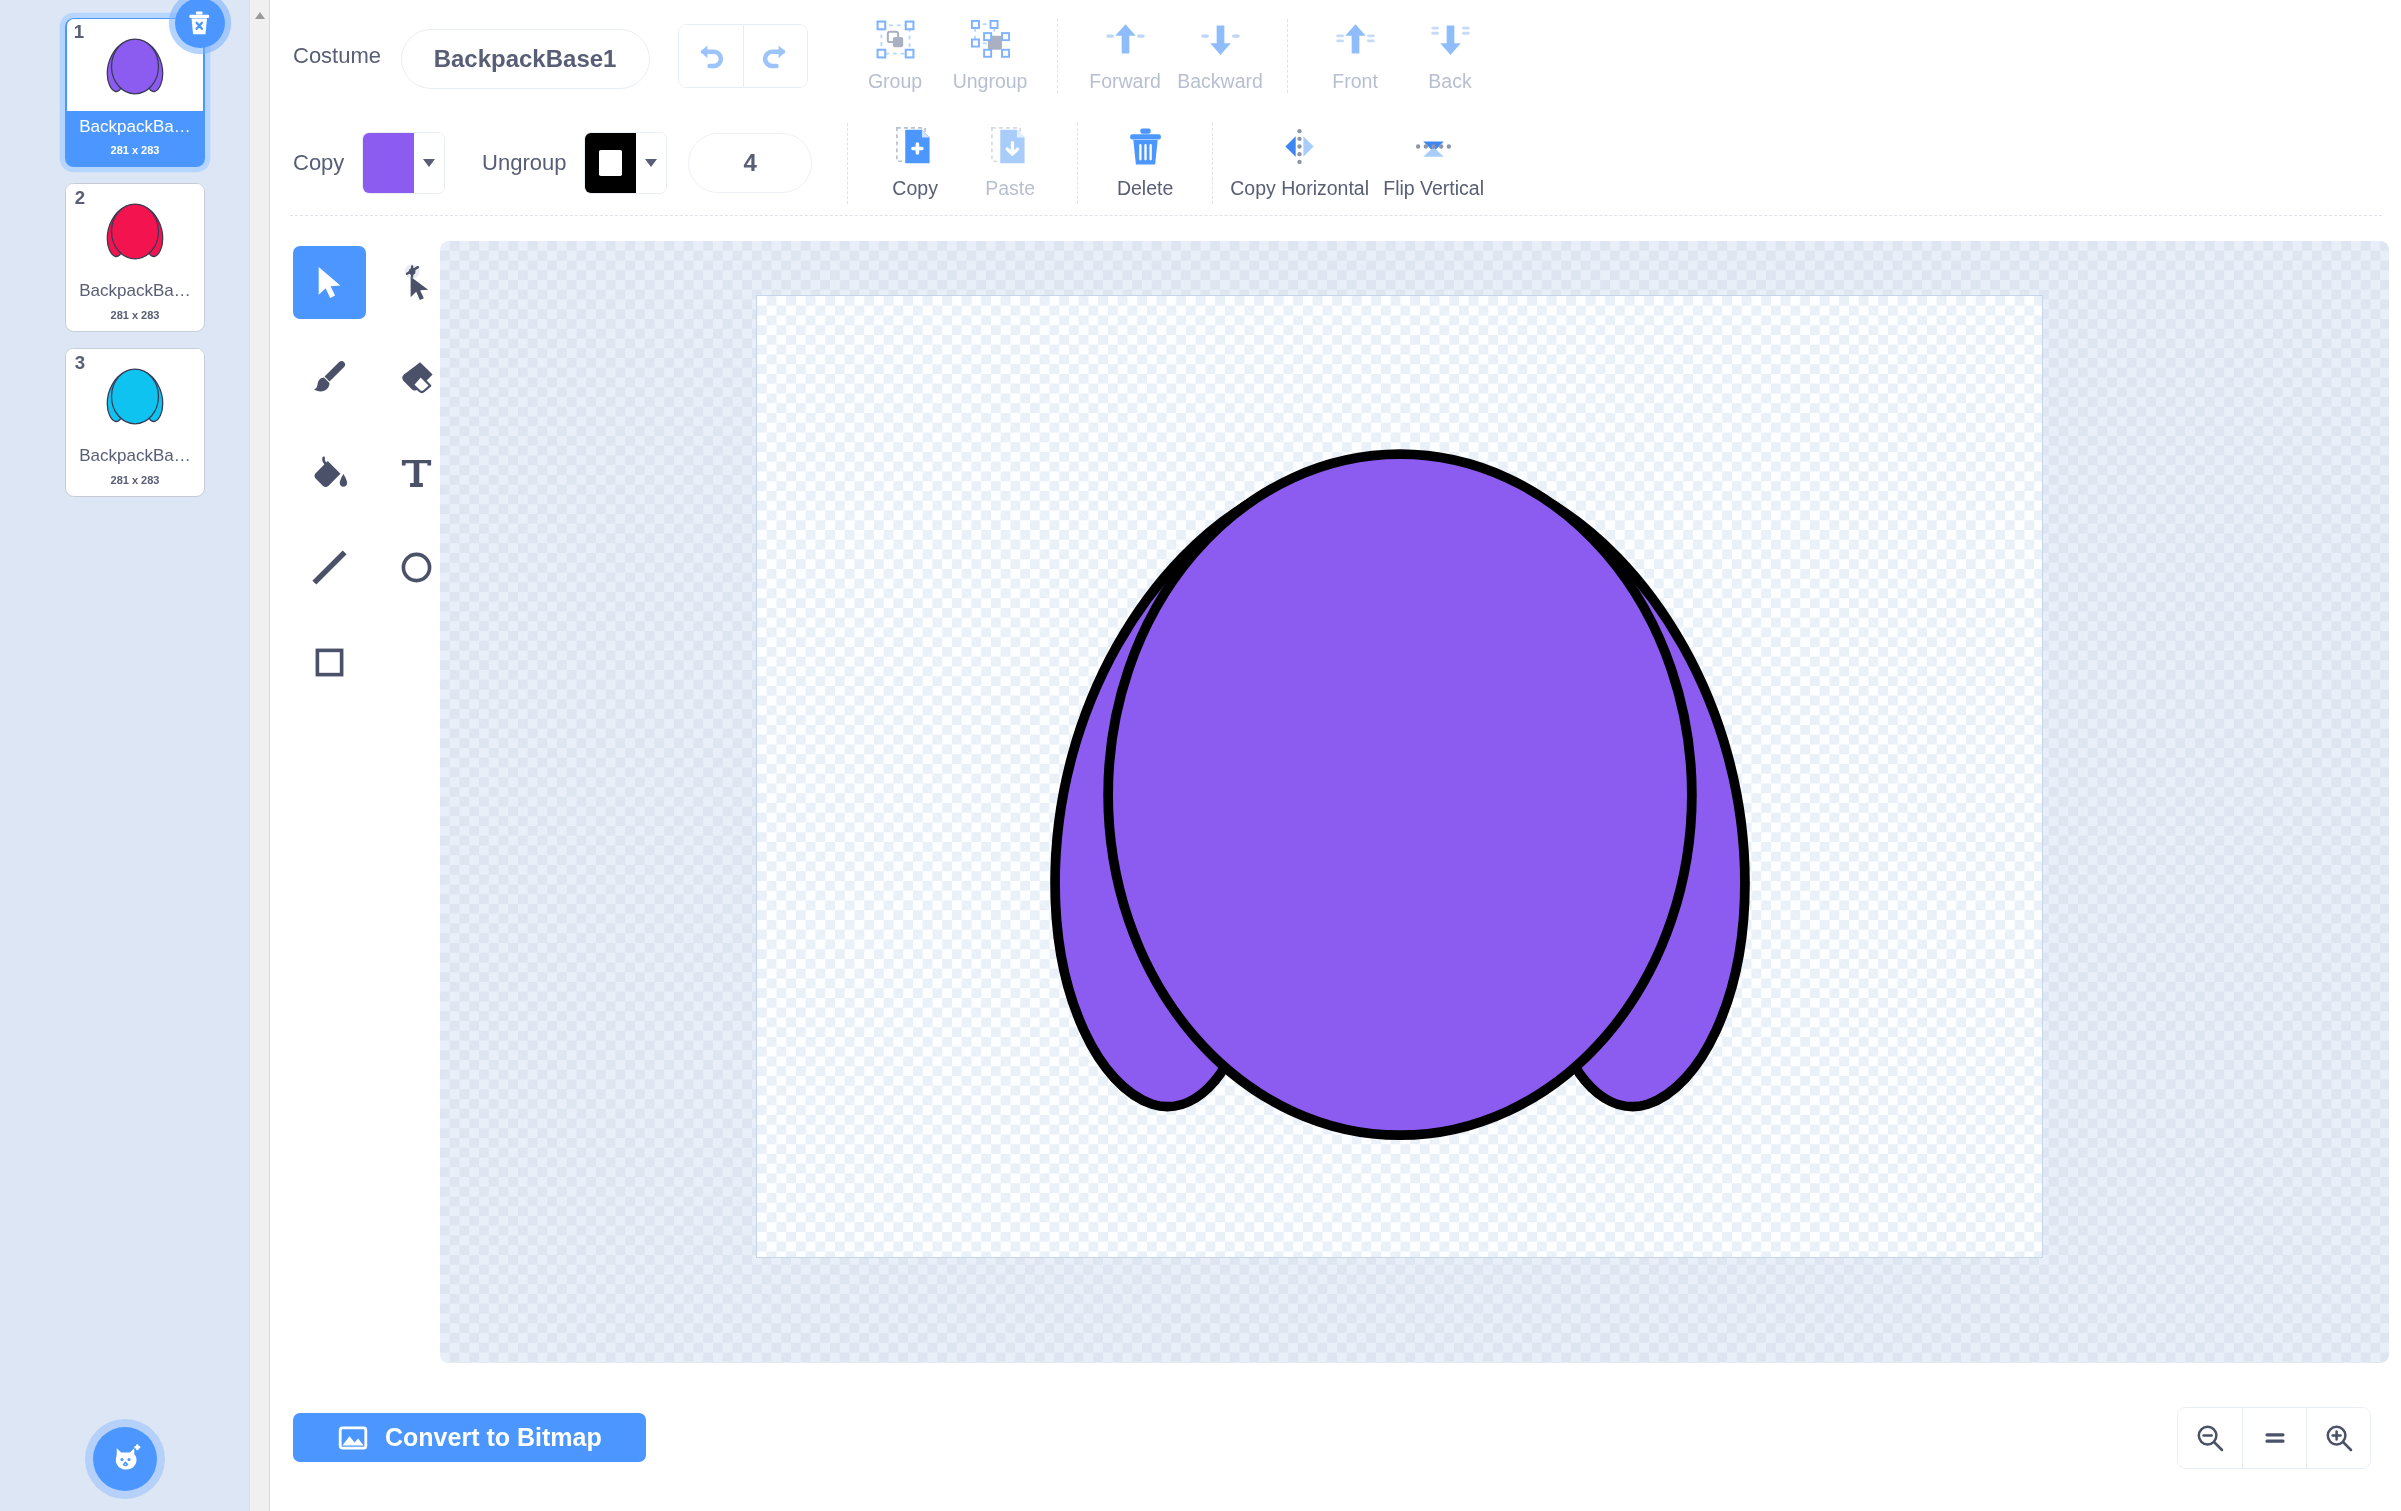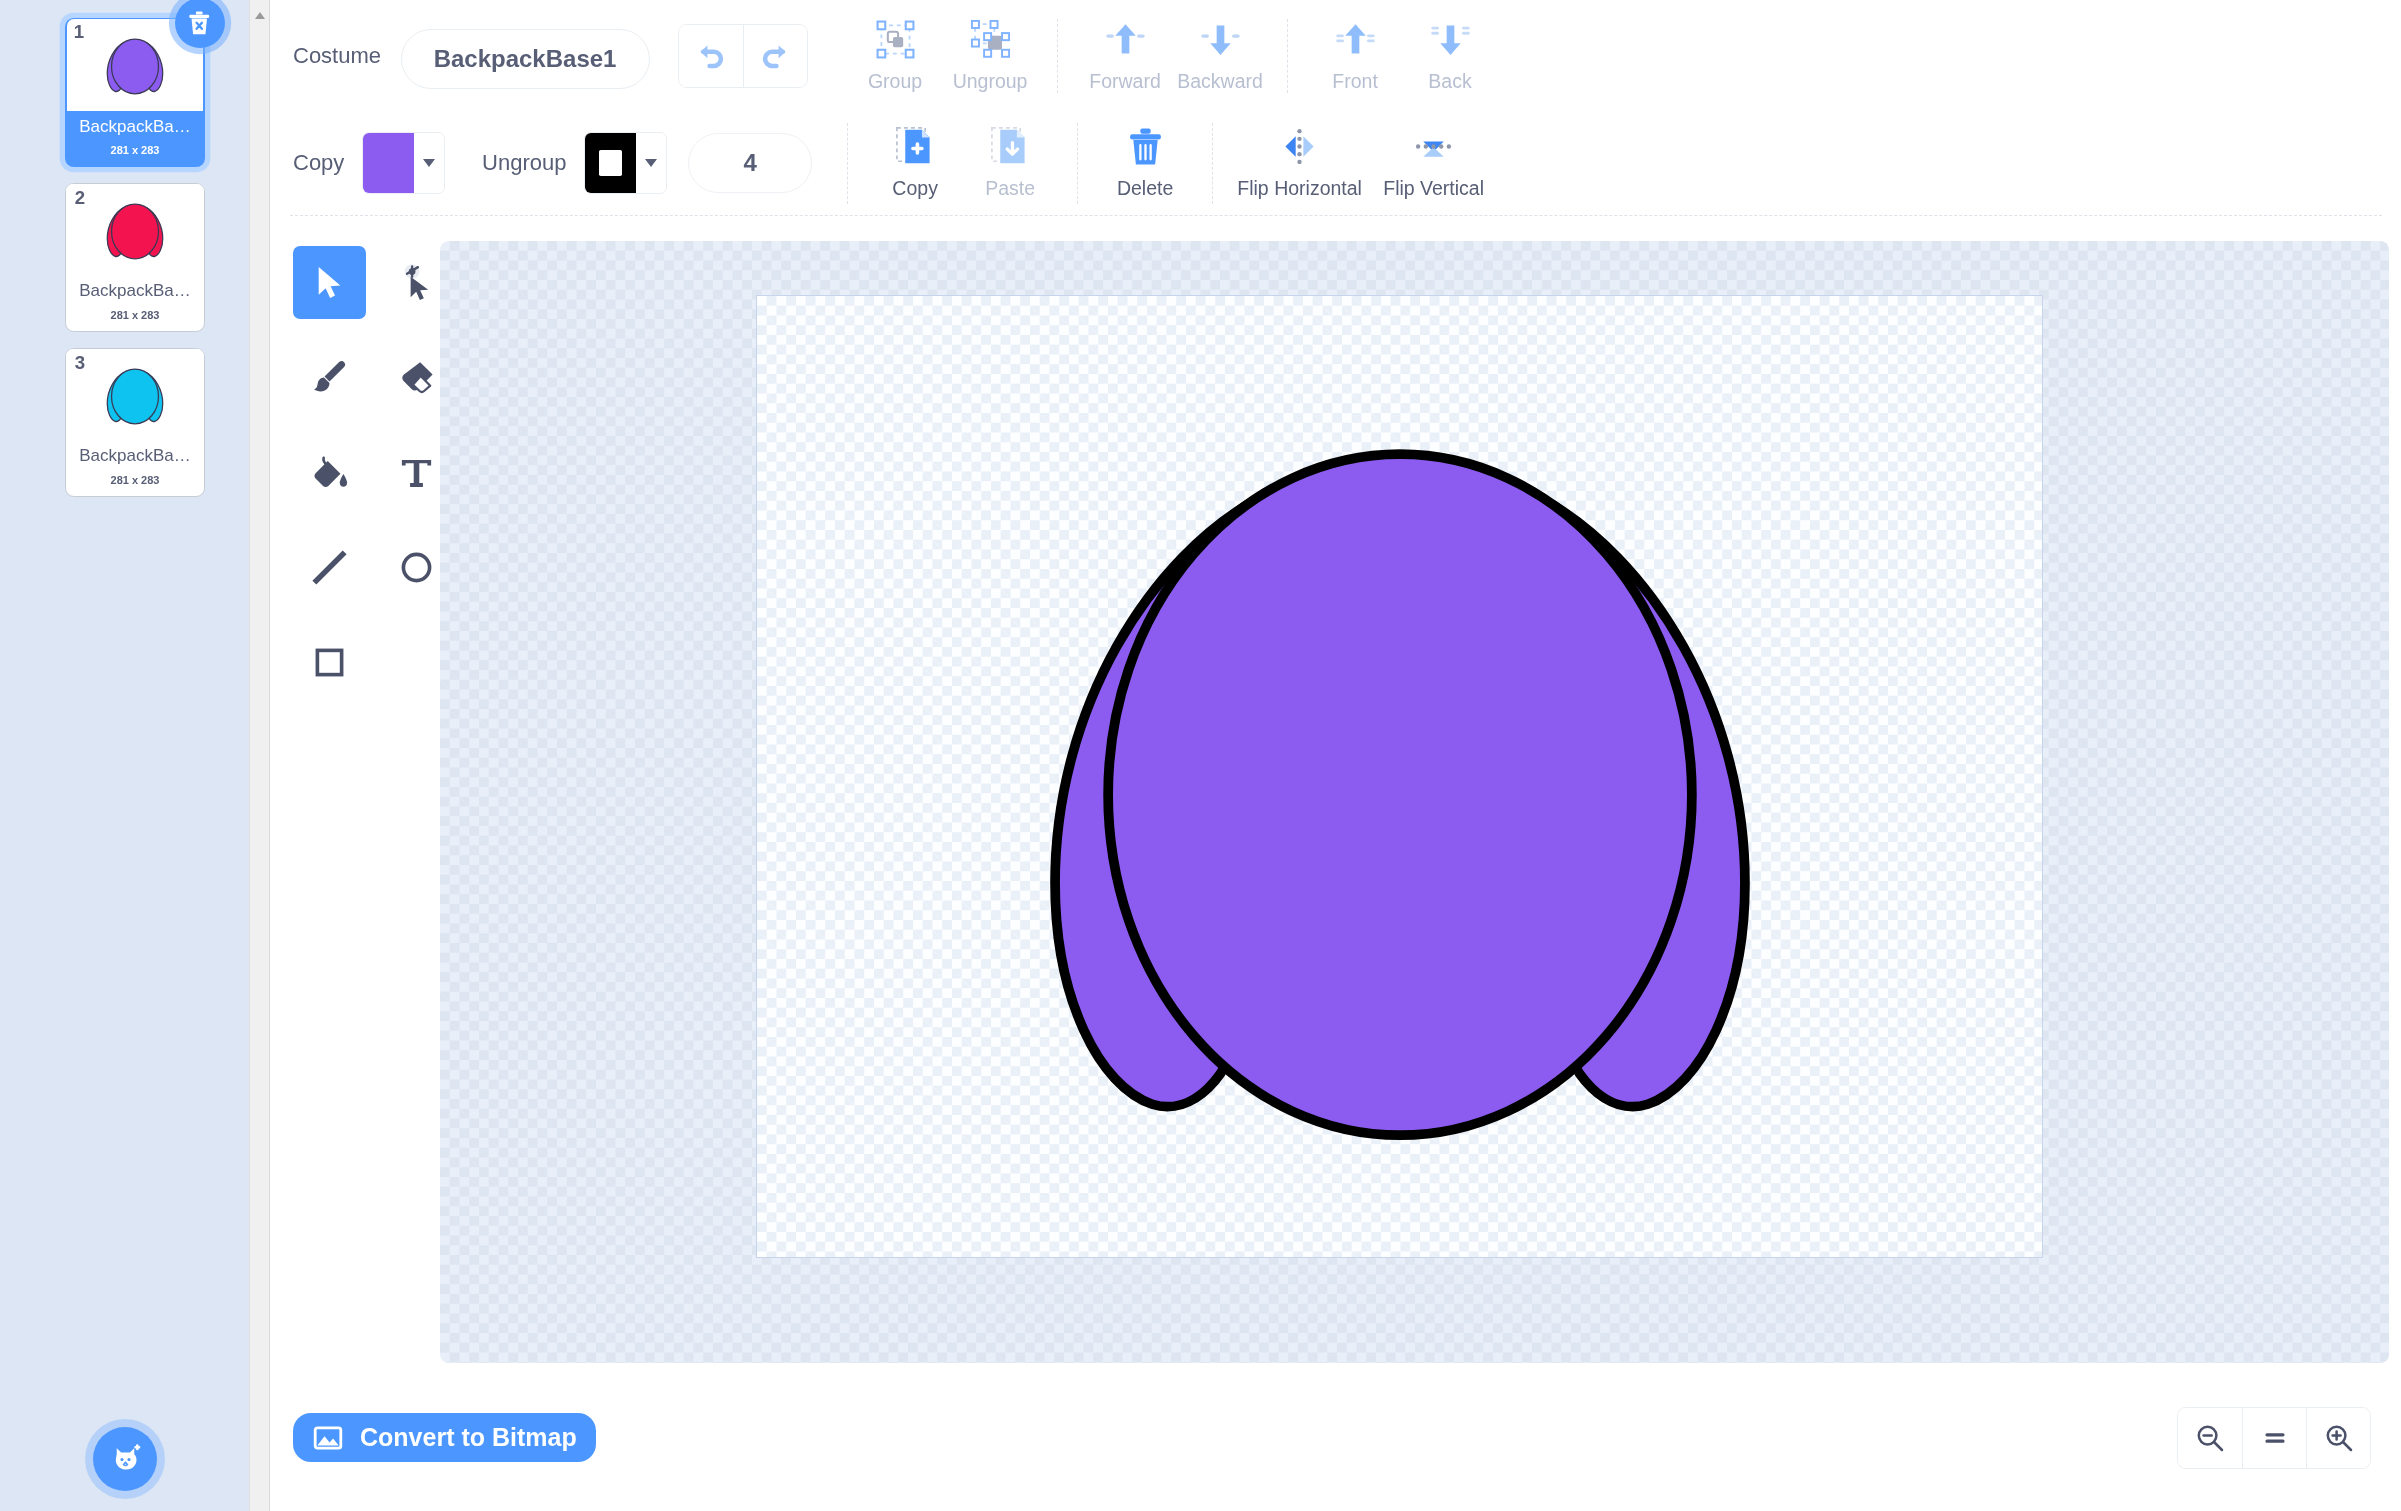--- a/index.html
+++ b/index.html
@@ -349,23 +349,23 @@
     display: flex;
     align-items: center;
     padding: 0 30px 0 23px;
   }
 
   .convert-btn {
     display: flex;
     align-items: center;
     gap: 16px;
     height: 49px;
-    padding: 0 19px;
+    padding: 0 44px;
     border: none;
-    border-radius: 18px;
+    border-radius: 7px;
     background: #4c97ff;
     color: #fff;
     font-size: 25px;
     font-weight: bold;
     cursor: pointer;
     font-family: "Liberation Sans", sans-serif;
   }
 
   .zoom-group {
     position: absolute;
@@ -618,21 +618,21 @@
       <div class="icon-btn wide">
         <svg width="41" height="41" viewBox="0 0 32 32">
           <path d="M13 8 L13 24 L5 16 Z" fill="#3d85f2"></path>
           <path d="M19 8 L19 24 L27 16 Z" fill="#a8cdfb"></path>
           <circle cx="16" cy="4" r="1.7" fill="#8d95a8"></circle>
           <circle cx="16" cy="10" r="1.7" fill="#8d95a8"></circle>
           <circle cx="16" cy="16" r="1.7" fill="#8d95a8"></circle>
           <circle cx="16" cy="22" r="1.7" fill="#8d95a8"></circle>
           <circle cx="16" cy="28" r="1.7" fill="#8d95a8"></circle>
         </svg>
-        <span class="cap">Flip Horizontal</span>
+        <span class="cap">Copy Horizontal</span>
       </div>
 
       <div class="icon-btn wide">
         <svg width="41" height="41" viewBox="0 0 32 32">
           <path d="M8 12 L24 12 L16 20 Z" fill="#3d85f2"></path>
           <path d="M8 27 L24 27 L16 19.5 Z" fill="#a8cdfb" transform="translate(0,-3)"></path>
           <circle cx="4" cy="16" r="1.7" fill="#8d95a8"></circle>
           <circle cx="10" cy="16" r="1.7" fill="#8d95a8"></circle>
           <circle cx="16" cy="16" r="1.7" fill="#8d95a8"></circle>
           <circle cx="22" cy="16" r="1.7" fill="#8d95a8"></circle>

